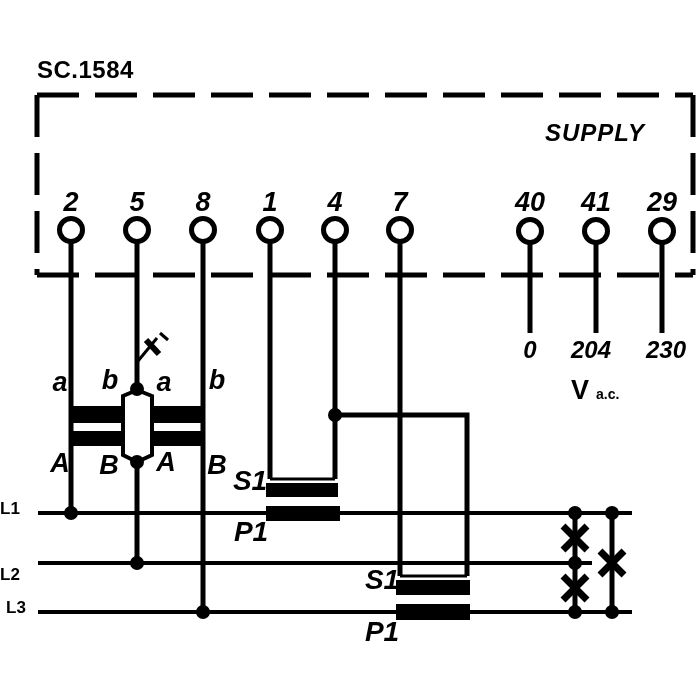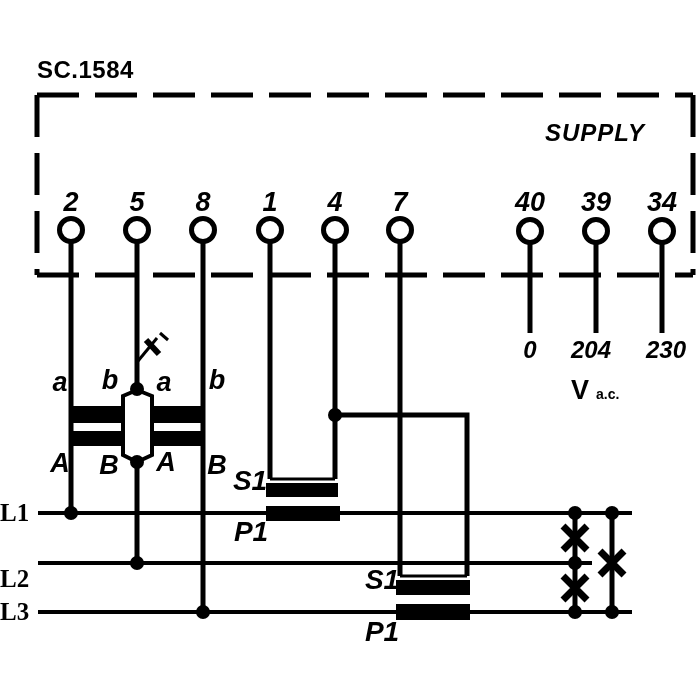--- a/index.html
+++ b/index.html
@@ -12,21 +12,21 @@
     position:absolute; font-weight:bold; color:#000;
     white-space:nowrap; line-height:1;
   }
   .cx { transform:translateX(-50%);font-style:italic; }
   .t-title   { font-size:24px; letter-spacing:0.5px; }
   .t-supply  { font-size:24px; letter-spacing:1px; }
   .t-term    { font-size:27px; }
   .t-tap     { font-size:24px; }
   .t-wind    { font-size:27px; }
   .t-ct      { font-size:28px; }
-  .t-phase   { font-size:25px;font-family:Liberation Serif, serif; }
+  .t-phase   { font-size:17px; }
   .vac { display:flex; align-items:baseline; gap:7px; }
   .vac .v  { font-size:27px; font-weight:bold; }
   .vac .ac { font-size:14px; font-weight:bold; }
 </style>
 </head>
 <body>
 
 <div class="stage">
 
   <svg class="wiring" width="700" height="700" viewBox="0 0 700 700">
@@ -129,22 +129,22 @@
 
   <div class="lbl t-supply cx" style="left:595px; top:121px;">SUPPLY</div>
 
   <div class="lbl t-term cx" style="left:71px;  top:189px;">2</div>
   <div class="lbl t-term cx" style="left:137px; top:189px;">5</div>
   <div class="lbl t-term cx" style="left:203px; top:189px;">8</div>
   <div class="lbl t-term cx" style="left:270px; top:189px;">1</div>
   <div class="lbl t-term cx" style="left:335px; top:189px;">4</div>
   <div class="lbl t-term cx" style="left:400px; top:189px;">7</div>
   <div class="lbl t-term cx" style="left:530px; top:189px;">40</div>
-  <div class="lbl t-term cx" style="left:596px; top:189px;">39</div>
-  <div class="lbl t-term cx" style="left:662px; top:189px;">34</div>
+  <div class="lbl t-term cx" style="left:596px; top:189px;">41</div>
+  <div class="lbl t-term cx" style="left:662px; top:189px;">29</div>
 
   <div class="lbl t-tap cx" style="left:530px; top:338px;">0</div>
   <div class="lbl t-tap cx" style="left:591px; top:338px;">204</div>
   <div class="lbl t-tap cx" style="left:666px; top:338px;">230</div>
 
   <div class="lbl vac" style="left:571px; top:377px;">
     <span class="v">V</span>
     <span class="ac">a.c.</span>
   </div>
 
@@ -158,15 +158,15 @@
   <div class="lbl t-wind cx" style="left:166px; top:449px;">A</div>
   <div class="lbl t-wind cx" style="left:217px; top:452px;">B</div>
 
   <div class="lbl t-ct cx" style="left:250px; top:467px;">S1</div>
   <div class="lbl t-ct cx" style="left:251px; top:518px;">P1</div>
   <div class="lbl t-ct cx" style="left:382px; top:566px;">S1</div>
   <div class="lbl t-ct cx" style="left:382px; top:618px;">P1</div>
 
   <div class="lbl t-phase" style="left:0px; top:500px;">L1</div>
   <div class="lbl t-phase" style="left:0px; top:566px;">L2</div>
-  <div class="lbl t-phase" style="left:0; top:599px;">L3</div>
+  <div class="lbl t-phase" style="left:6px; top:599px;">L3</div>
 
 </div>
 
 </body></html>

